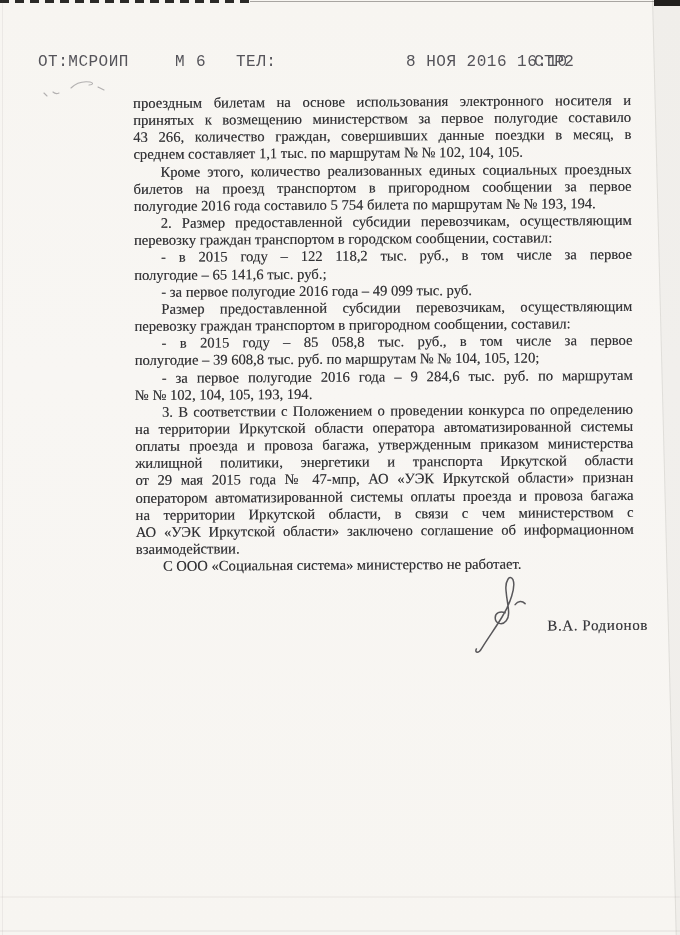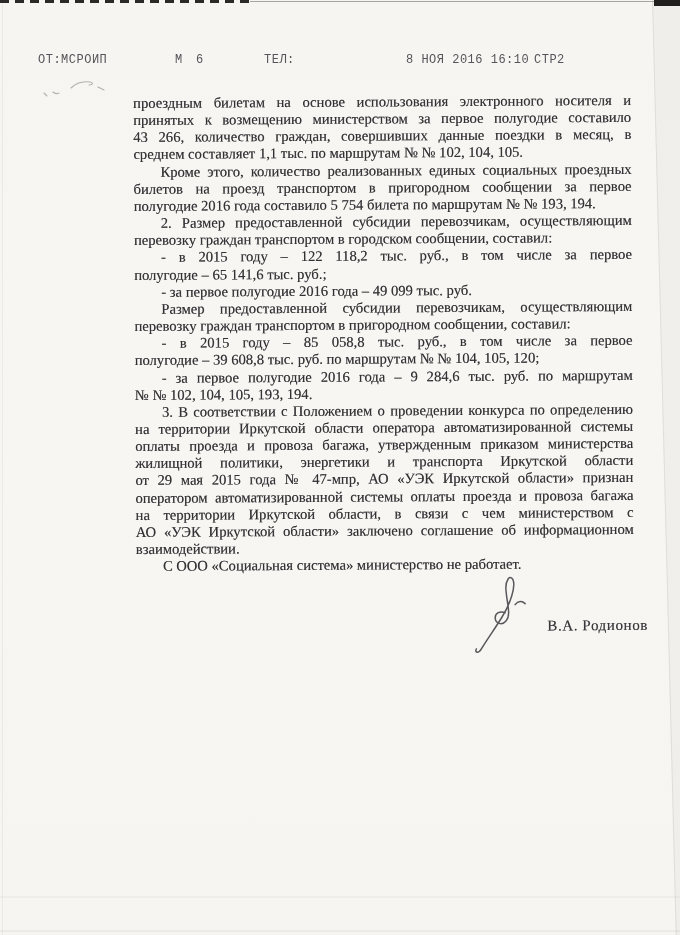--- a/index.html
+++ b/index.html
@@ -48,28 +48,28 @@
   }
   .bottom-streak-2 {
     left: 0; top: 930px; width: 680px; height: 2px;
     background: rgba(110,105,98,0.07);
   }
 
   
   .fax-header {
     position: absolute; left: 0; top: 53px; width: 680px; height: 14px;
     font-family: "Liberation Mono", monospace;
-    font-size: 12px; color: #55545a; letter-spacing: 0.5px;
+    font-size: 16px; color: #55545a; letter-spacing: 0.5px;
     white-space: nowrap;
   }
   .fax-header span { position: absolute; top: 0; }
   .fx-from     { left: 38px;  }
   .fx-m        { left: 175px; }
   .fx-mval     { left: 196px; }
-  .fx-tel      { left: 264px; }
+  .fx-tel      { left: 236px; }
   .fx-datetime { left: 406px; }
   .fx-page     { left: 527px; margin-left: 7px; }
 
   
   .pencil-mark { position: absolute; left: 40px; top: 76px; }
 
   
   .letter {
     position: absolute; left: 133px; top: 95px; width: 498px; height: 620px;
     transform: rotate(-0.35deg);

